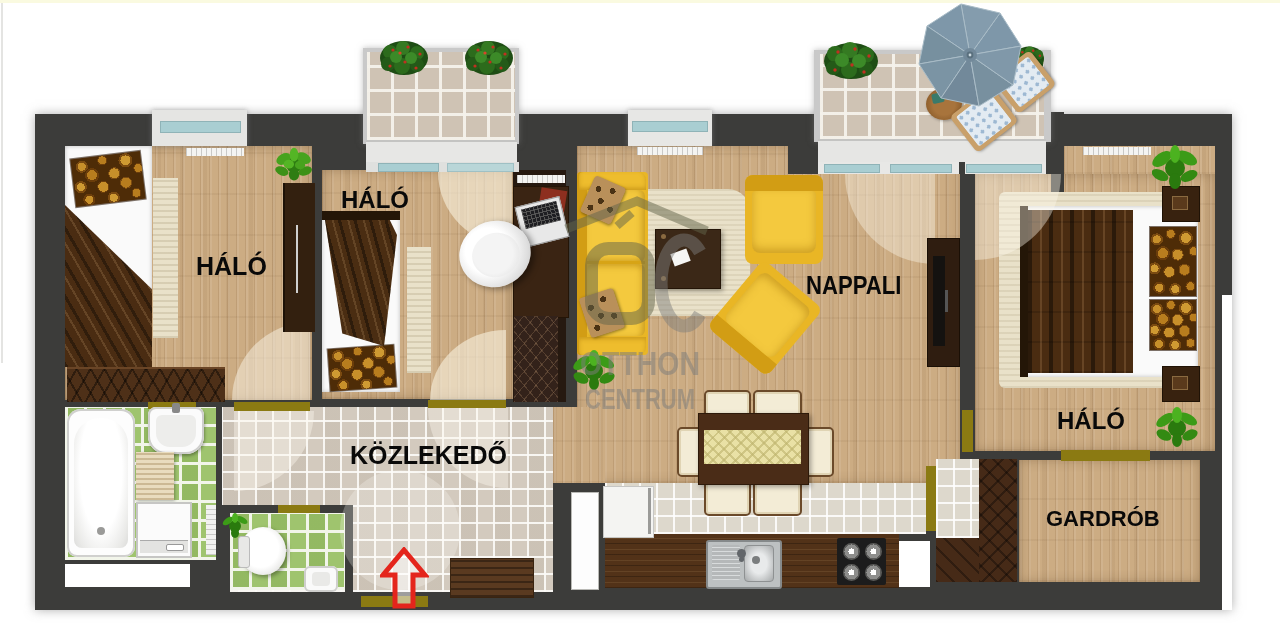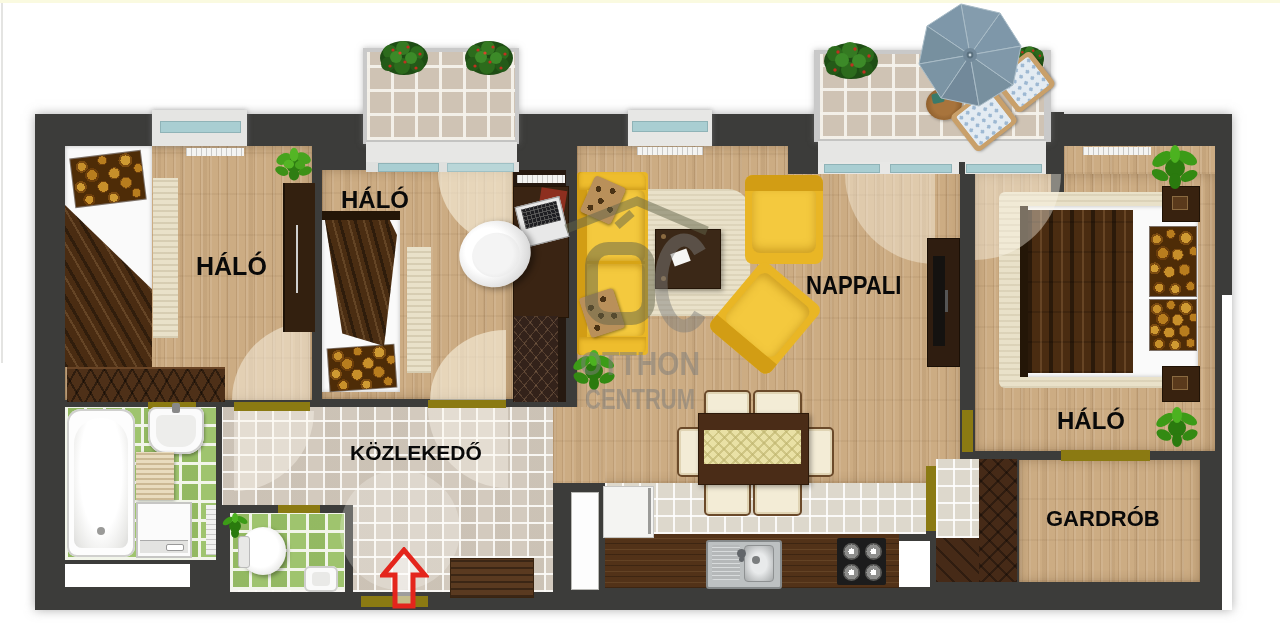--- a/index.html
+++ b/index.html
@@ -432,16 +432,16 @@
 <rect x="31.5" y="56.5" width="57" height="70" rx="17" stroke="rgba(98,100,74,.5)" stroke-width="13"></rect>
 <path d="M140 60 A 23 43 0 1 0 140 122" stroke="rgba(125,125,123,.48)" stroke-width="13"></path>
 </g>
 <text x="20" y="183" font-family="Liberation Sans,sans-serif" font-size="33" font-weight="bold" fill="rgba(125,125,123,.52)" textLength="120" lengthAdjust="spacingAndGlyphs">OTTHON</text>
 <text x="25" y="217" font-family="Liberation Sans,sans-serif" font-size="29" font-weight="bold" fill="rgba(125,125,123,.52)" textLength="110" lengthAdjust="spacingAndGlyphs">CENTRUM</text>
 </svg>
 
 <div class="lbl" style="left:196px;top:252px;font-size:25px;">HÁLÓ</div>
 <div class="lbl" style="left:341px;top:186px;font-size:24px;">HÁLÓ</div>
 <div class="lbl" style="left:806px;top:270px;font-size:26px;transform:scaleX(.85);transform-origin:0 0;">NAPPALI</div>
-<div class="lbl" style="left:350px;top:441px;font-size:21px;">KÖZLEKEDŐ</div>
+<div class="lbl" style="left:350px;top:441px;font-size:25px;">KÖZLEKEDŐ</div>
 <div class="lbl" style="left:1057px;top:407px;font-size:24px;">HÁLÓ</div>
 <div class="lbl" style="left:1046px;top:506px;font-size:22px;">GARDRÓB</div>
 </div>
 
 </body></html>

